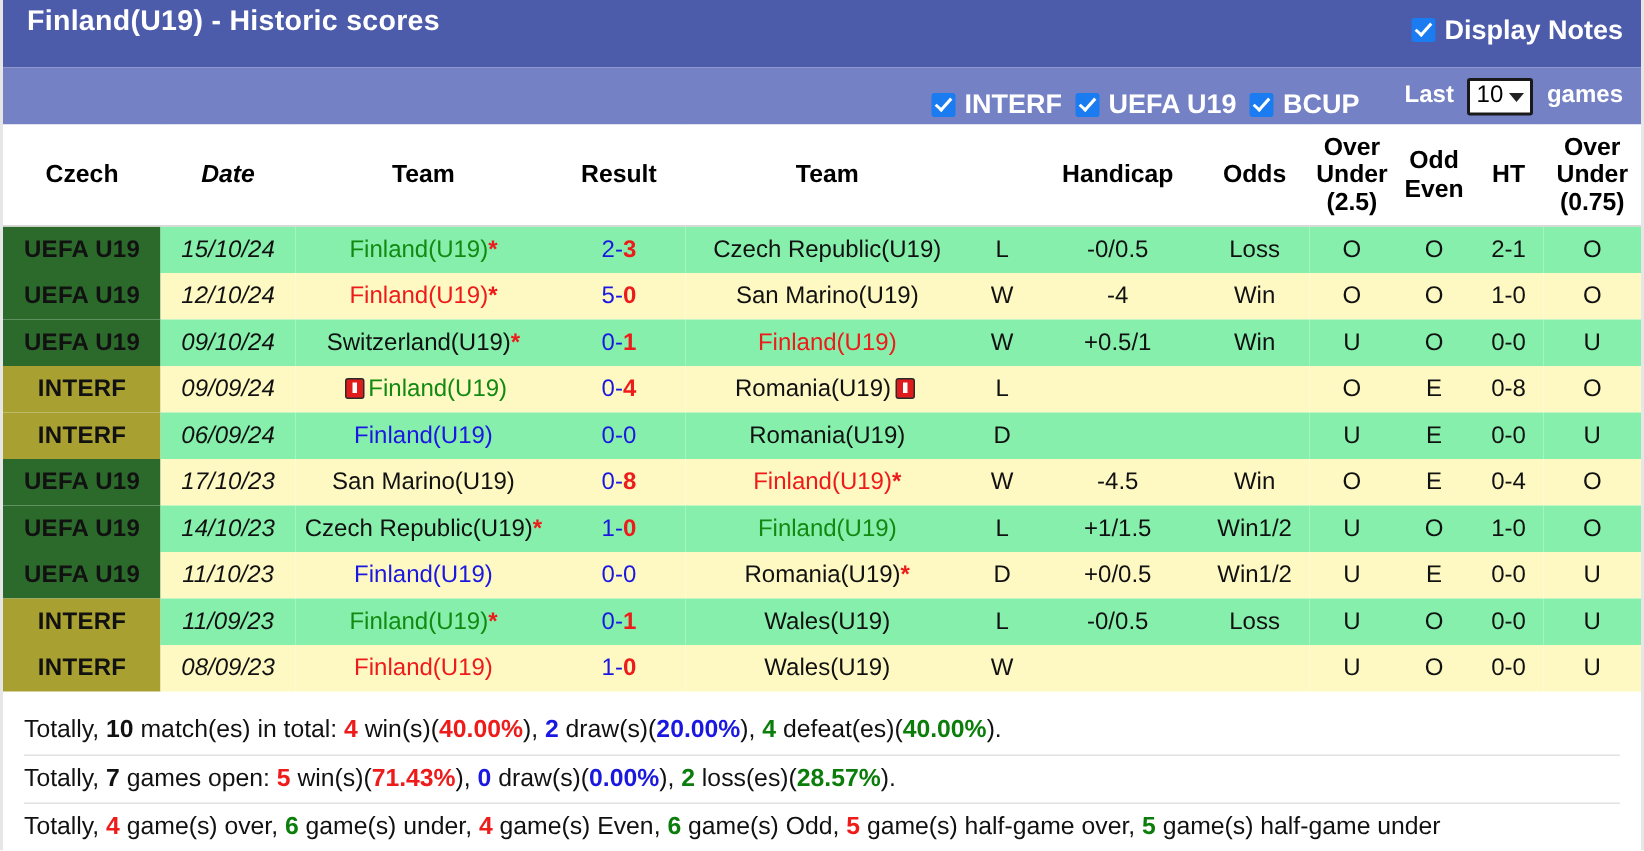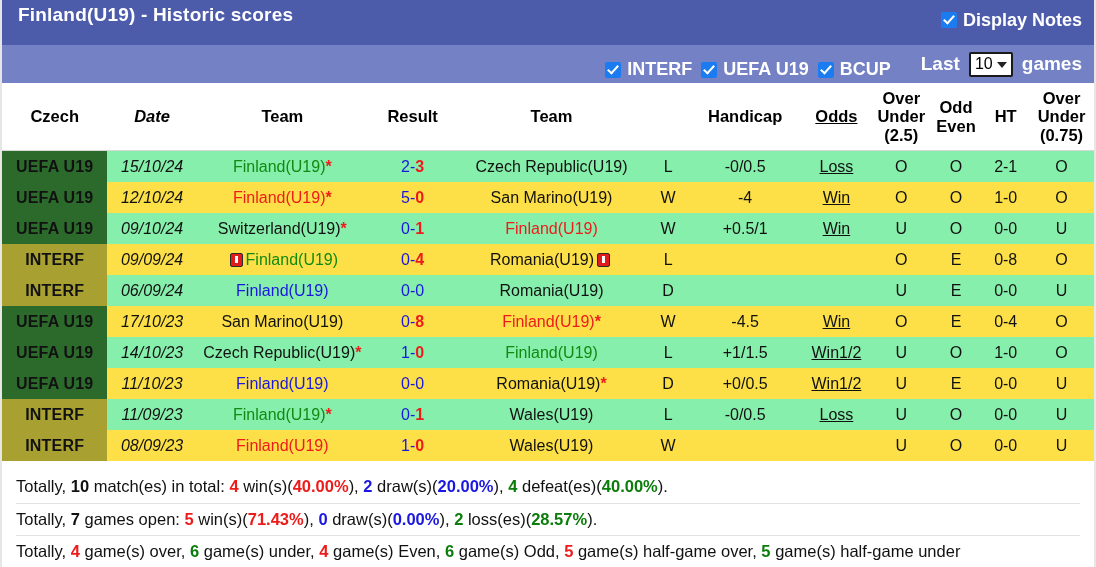--- a/index.html
+++ b/index.html
@@ -46,21 +46,21 @@
     content:"";position:absolute;
     left:5px;top:1px;width:4px;height:9px;
     border:solid #ffffff;border-width:0 2px 2px 0;
     transform:rotate(42deg);
   }
   .chklabel{
     color:#ffffff;font-size:18px;font-weight:bold;white-space:nowrap;
   }
   .chkgroup{display:flex;align-items:center;gap:6px;margin-top:11px;}
   .toolbar .spacer{width:12px;}
-  .lastlbl{color:#ffffff;font-size:19px;font-weight:bold;}
+  .lastlbl{color:#ffffff;font-size:16px;font-weight:bold;}
   .selbox{
     display:inline-flex;align-items:center;justify-content:center;gap:4px;
     background:#ffffff;color:#000;
     border:2px solid #1a1a1a;
     height:25px;min-width:44px;
     padding:0 4px;box-sizing:border-box;
     font-size:16px;
     border-radius:2px;
   }
   .caret{
@@ -83,30 +83,30 @@
     border-bottom:1px solid #d8d8d8;
   }
   table.scores td{
     font-size:16px;
     padding:0;height:31px;
     text-align:center;vertical-align:middle;
     color:#111;
     white-space:nowrap;
   }
   tr.r-odd td{background:#86efac;}
-  tr.r-even td{background:#fde047;}
+  tr.r-even td{background:#fef9c3;}
   
   .c-match{width:100px;}
   .c-date{width:84px;font-style:italic;}
   .c-home{width:165px;}
   .c-res{width:84px;text-align:center;}
   .c-away{width:182px;}
   .c-wl{width:40px;}
   .c-hcp{width:104px;}
-  .c-odds{width:68px;text-decoration:underline;}
+  .c-odds{width:68px;}
   .c-ou{width:52px;}
   .c-oe{width:48px;}
   .c-ht{width:42px;}
   .c-ou2{width:60px;}
   
   td.badge{
     padding:0;color:#ffffff;font-weight:bold;font-size:16.5px;
     letter-spacing:.2px;
   }
   td.badge.uefa{background:#2c6a2c !important;}

